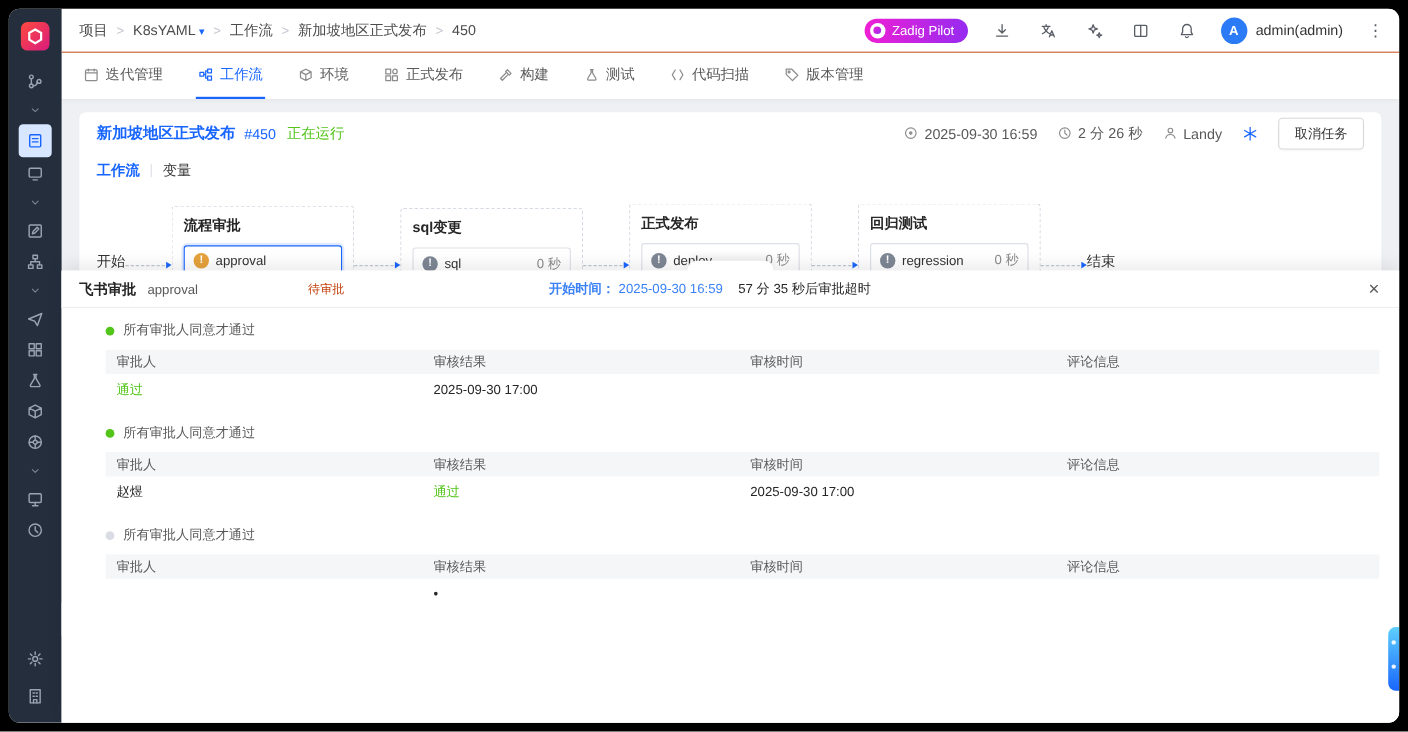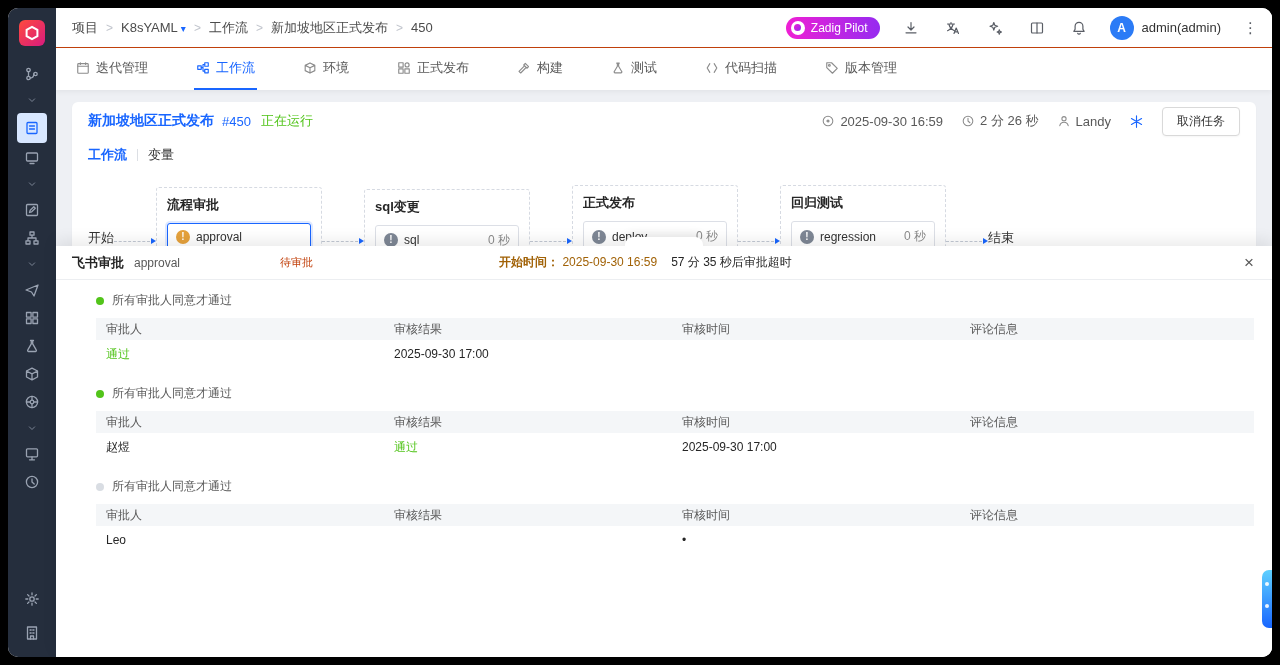--- a/index.html
+++ b/index.html
@@ -32,21 +32,21 @@
   .pilot{height:22px;border-radius:11px;background:linear-gradient(90deg,#ef1fd4,#9б2bf0);background:linear-gradient(90deg,#ef1fd4,#962bf0);color:#fff;font-size:12px;display:flex;align-items:center;gap:6px;padding:0 12px 0 5px;cursor:pointer}
   .pilot-ic{width:14px;height:14px;border-radius:50%;background:#fff;display:inline-flex;align-items:center;justify-content:center}
   .pilot-ic::after{content:"";width:7px;height:7px;border-radius:50%;background:linear-gradient(135deg,#ef1fd4,#962bf0)}
   .nicon{width:22px;height:22px;display:flex;align-items:center;justify-content:center;color:#5a5e66;cursor:pointer}
   .nicon svg{width:16px;height:16px;stroke:currentColor;fill:none;stroke-width:1.2;stroke-linecap:round;stroke-linejoin:round}
   .user{display:flex;align-items:center;gap:8px;cursor:pointer}
   .avatar{width:24px;height:24px;border-radius:50%;background:#2b7bf6;color:#fff;font-size:12px;font-weight:bold;display:flex;align-items:center;justify-content:center}
   .username{font-size:13px;color:#333}
   .more-v{color:#5a5e66;font-size:15px;cursor:pointer;margin-left:2px}
 
-  .tabbar{height:42px;display:flex;align-items:stretch;gap:44px;padding:0 18px;background:#fff;box-shadow:0 2px 5px rgba(0,0,0,.05);position:relative;z-index:2;flex-shrink:0}
+  .tabbar{height:42px;display:flex;align-items:stretch;gap:28px;padding:0 18px;background:#fff;box-shadow:0 2px 5px rgba(0,0,0,.05);position:relative;z-index:2;flex-shrink:0}
   .mtab{display:flex;align-items:center;gap:6px;font-size:13px;color:#595959;border-bottom:2px solid transparent;cursor:pointer;padding:0 2px}
   .mtab svg{width:14px;height:14px;stroke:currentColor;fill:none;stroke-width:1.3;stroke-linecap:round;stroke-linejoin:round;color:#8c8c8c}
   .mtab.active{color:#1966ff;border-bottom-color:#1966ff}
   .mtab.active svg{color:#1966ff}
 
   .content{flex:1;background:#eef0f4;padding:12px 16px 0;overflow:hidden}
   .run-card{background:#fff;border-radius:6px 6px 0 0;height:100%;padding:8px 16px 0;box-shadow:0 1px 2px rgba(0,0,0,.04)}
 
   .run-header{display:flex;align-items:center;height:22px}
   .run-title{color:#1966ff;font-weight:bold;font-size:14px;cursor:pointer}
@@ -79,21 +79,21 @@
   .badge.pending{background:#7e8795}
   .job-sub{flex-basis:100%;margin-left:20px;color:#8c8c8c;margin-top:3px}
 
   
   .panel{position:absolute;left:0;right:0;top:238px;bottom:0;background:#fff;box-shadow:0 -6px 14px rgba(0,0,0,.08);z-index:10}
   .panel-handle{position:absolute;top:-9px;left:50%;transform:translateX(-50%);width:78px;height:10px;background:#fff;border-radius:8px 8px 0 0;box-shadow:0 -4px 8px rgba(0,0,0,.08);cursor:grab}
   .panel-head{height:34px;display:flex;align-items:center;padding:0 18px 0 16px;border-bottom:1px solid #eceef1;background:#fff;position:relative}
   .p-title{font-size:13px;font-weight:bold;color:#262626}
   .p-job{font-size:12px;color:#595959;margin-left:10px}
   .p-status{font-size:11px;color:#c2410c;margin-left:100px}
-  .p-start{margin-left:186px;font-size:12px;color:#a16207}
+  .p-start{margin-left:186px;font-size:12px;color:#3b82f6}
   .p-start b{font-weight:bold}
   .p-timeout{margin-left:14px;font-size:12px;color:#262626}
   .p-close{margin-left:auto;font-size:17px;color:#595959;cursor:pointer;line-height:1}
   .panel-body{padding:12px 18px 0 40px;overflow:hidden}
   .group{margin-bottom:17px}
   .rule{display:flex;align-items:center;gap:8px;font-size:12px;color:#595959;margin-bottom:9px}
   .dot{width:8px;height:8px;border-radius:50%;flex-shrink:0}
   .dot.ok{background:#52c41a}
   .dot.idle{background:#d9dde3}
   .tbl-head,.tbl-row{display:grid;grid-template-columns:288px 288px 288px 1fr;align-items:center;padding-left:10px;font-size:12px}
@@ -500,21 +500,20 @@
               <span class="dot idle"></span>
               <span>所有审批人同意才通过</span>
             </div>
           <div class="tbl-head">
             <span>审批人</span>
             <span>审核结果</span>
             <span>审核时间</span>
             <span>评论信息</span>
           </div>
           <div class="tbl-row">
-            <span>Leo</span>
             <span></span>
             <span>•</span>
             <span></span>
           </div>
         </div>
 
       </div>
     </div>
 
     <div class="float-pilot"></div>

